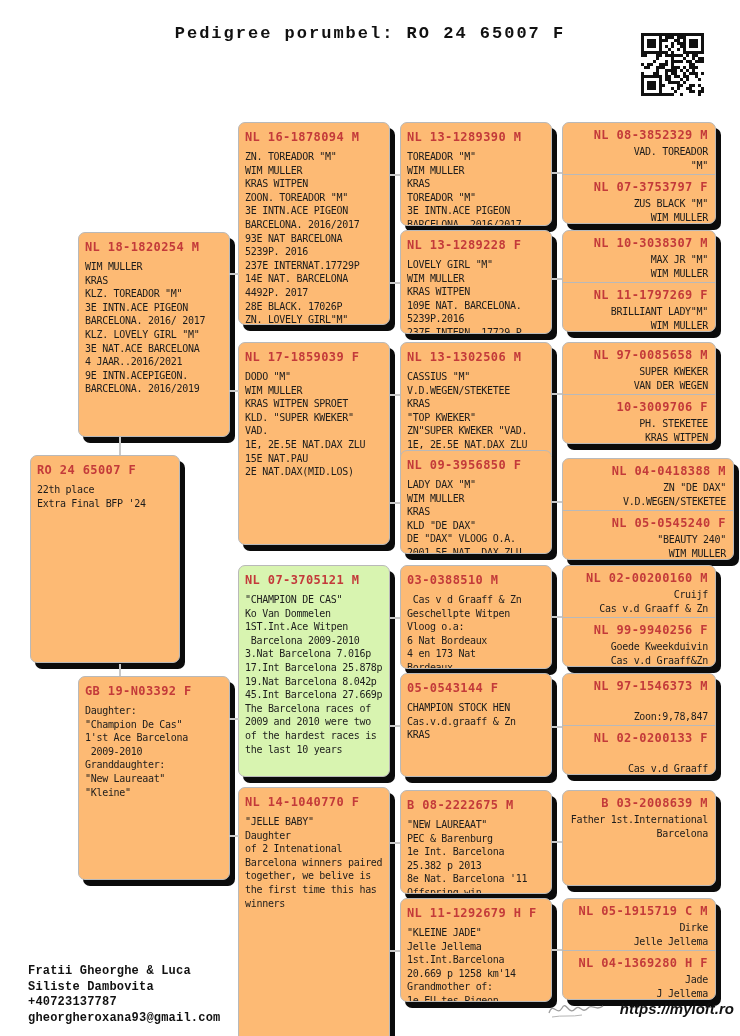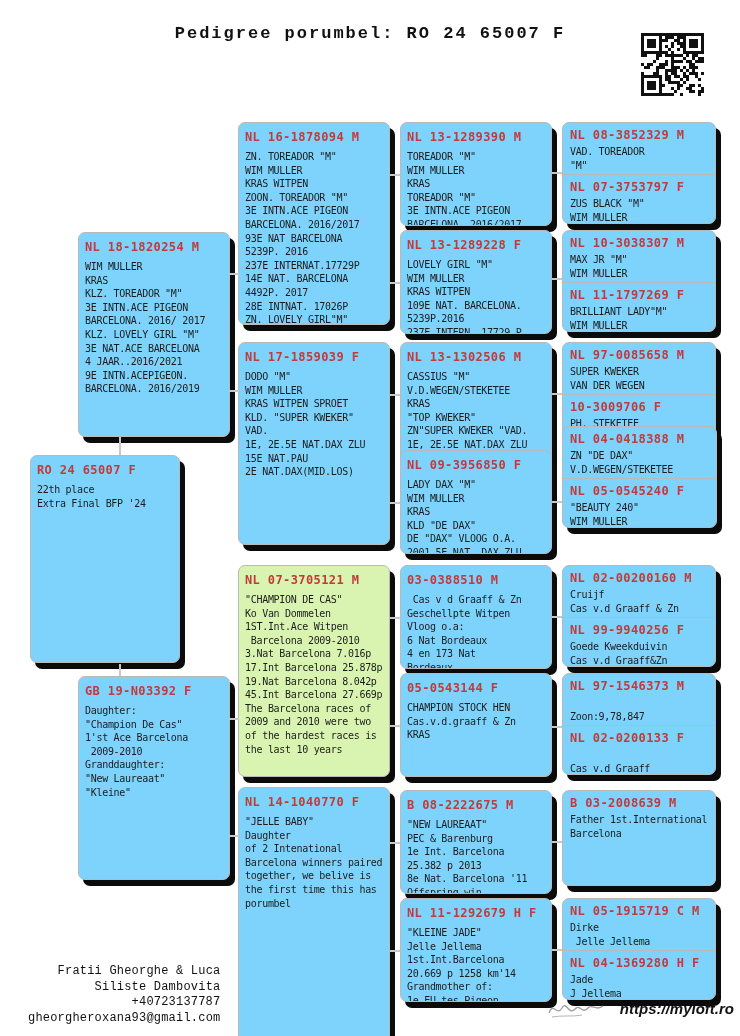--- a/index.html
+++ b/index.html
@@ -7,42 +7,42 @@
     width:740px;height:1036px;position:relative;background:#ffffff;
     font-family:"DejaVu Sans Mono",monospace;overflow:hidden;
   }
   .page-title{
     position:absolute;top:24px;left:10px;width:720px;text-align:center;
     font-family:"Liberation Mono",monospace;font-weight:bold;
     font-size:17px;letter-spacing:2px;color:#111;
   }
   .qr{position:absolute;left:641px;top:33px;width:66px;height:66px;}
   .box{
-    position:absolute;background:#7dd3fc;border:1px solid #b9b9b9;border-radius:7px;
+    position:absolute;background:#fdba74;border:1px solid #b9b9b9;border-radius:7px;
     box-shadow:5px 6px 0 0 var(--shadow);padding:5px 6px;box-sizing:border-box;
     overflow:hidden;
   }
   .box.hl{background:var(--hl);}
   .ring{
     color:var(--ring);font-weight:bold;font-size:12px;line-height:18px;
     letter-spacing:0.4px;margin-bottom:4px;white-space:pre;
   }
   .bline{
     font-size:10px;line-height:13.6px;letter-spacing:-0.3px;
     white-space:pre;color:#1c1c1c;
   }
   .pair{padding:0;}
-  .mini{padding:4px 7px 2px;}
+  .mini{padding:4px 7px 2px;text-align:right;}
   .mini + .mini{border-top:1px solid #b9b9b9;}
   .mini .ring{font-size:12px;line-height:16px;margin-bottom:2px;}
   .conn{position:absolute;background:#c8c8c8;}
   .footer{
     position:absolute;left:28px;top:964px;color:#111;
-    font-family:"Liberation Mono",monospace;font-weight:normal;
-    font-size:12px;line-height:15.5px;letter-spacing:0.2px;white-space:pre;text-align:right;
+    font-family:"Liberation Mono",monospace;font-weight:bold;
+    font-size:12px;line-height:15.5px;letter-spacing:0.2px;white-space:pre;
   }
   .site{
     position:absolute;right:6px;top:1000px;color:#111;
     font-family:"Liberation Sans",sans-serif;font-weight:bold;font-style:italic;
     font-size:15px;
   }
   .sig{position:absolute;left:546px;top:996px;}
 </style>
 </head>
 <body>
@@ -240,21 +240,21 @@
       <div class="bline">WIM MULLER</div>
       <div class="bline">KRAS WITPEN</div>
       <div class="bline">ZOON. TOREADOR "M"</div>
       <div class="bline">3E INTN.ACE PIGEON</div>
       <div class="bline">BARCELONA. 2016/2017</div>
       <div class="bline">93E NAT BARCELONA</div>
       <div class="bline">5239P. 2016</div>
       <div class="bline">237E INTERNAT.17729P</div>
       <div class="bline">14E NAT. BARCELONA</div>
       <div class="bline">4492P. 2017</div>
-      <div class="bline">28E INTNAT. 17026P</div>
+      <div class="bline">28E BLACK. 17026P</div>
       <div class="bline">ZN. LOVELY GIRL"M"</div>
     </div>
 </div>
 <div class="box" style="left:238px;top:342px;width:152px;height:203px;">
   <div class="ring">NL 17-1859039 F</div>
   <div>
       <div class="bline">DODO "M"</div>
       <div class="bline">WIM MULLER</div>
       <div class="bline">KRAS WITPEN SPROET</div>
       <div class="bline">KLD. "SUPER KWEKER"</div>
@@ -283,21 +283,21 @@
 </div>
 <div class="box" style="left:238px;top:787px;width:152px;height:270px;">
   <div class="ring">NL 14-1040770 F</div>
   <div>
       <div class="bline">"JELLE BABY"</div>
       <div class="bline">Daughter</div>
       <div class="bline">of 2 Intenational</div>
       <div class="bline">Barcelona winners paired</div>
       <div class="bline">together, we belive is</div>
       <div class="bline">the first time this has</div>
-      <div class="bline">porumbel</div>
+      <div class="bline">winners</div>
     </div>
 </div>
 
 <div id="tree">
     <div class="box" style="left: 400px; top: 122px; width: 152px; height: 104px;">
       <div class="ring">NL 13-1289390 M</div>
       <div>
         <div class="bline">TOREADOR "M"</div>
         <div class="bline">WIM MULLER</div>
         <div class="bline">KRAS</div>
@@ -421,21 +421,21 @@
         </div>
       </div>
       <div class="mini">
         <div class="ring">10-3009706 F</div>
         <div>
           <div class="bline">PH. STEKETEE</div>
           <div class="bline">KRAS WITPEN</div>
         </div>
       </div>
     </div>
-    <div class="box pair" style="left: 562px; top: 426px; width: 155px; height: 102px;">
+    <div class="box pair" style="left: 562px; top: 458px; width: 172px; height: 102px;">
       <div class="mini">
         <div class="ring">NL 04-0418388 M</div>
         <div>
           <div class="bline">ZN "DE DAX"</div>
           <div class="bline">V.D.WEGEN/STEKETEE</div>
         </div>
       </div>
       <div class="mini">
         <div class="ring">NL 05-0545240 F</div>
         <div>

